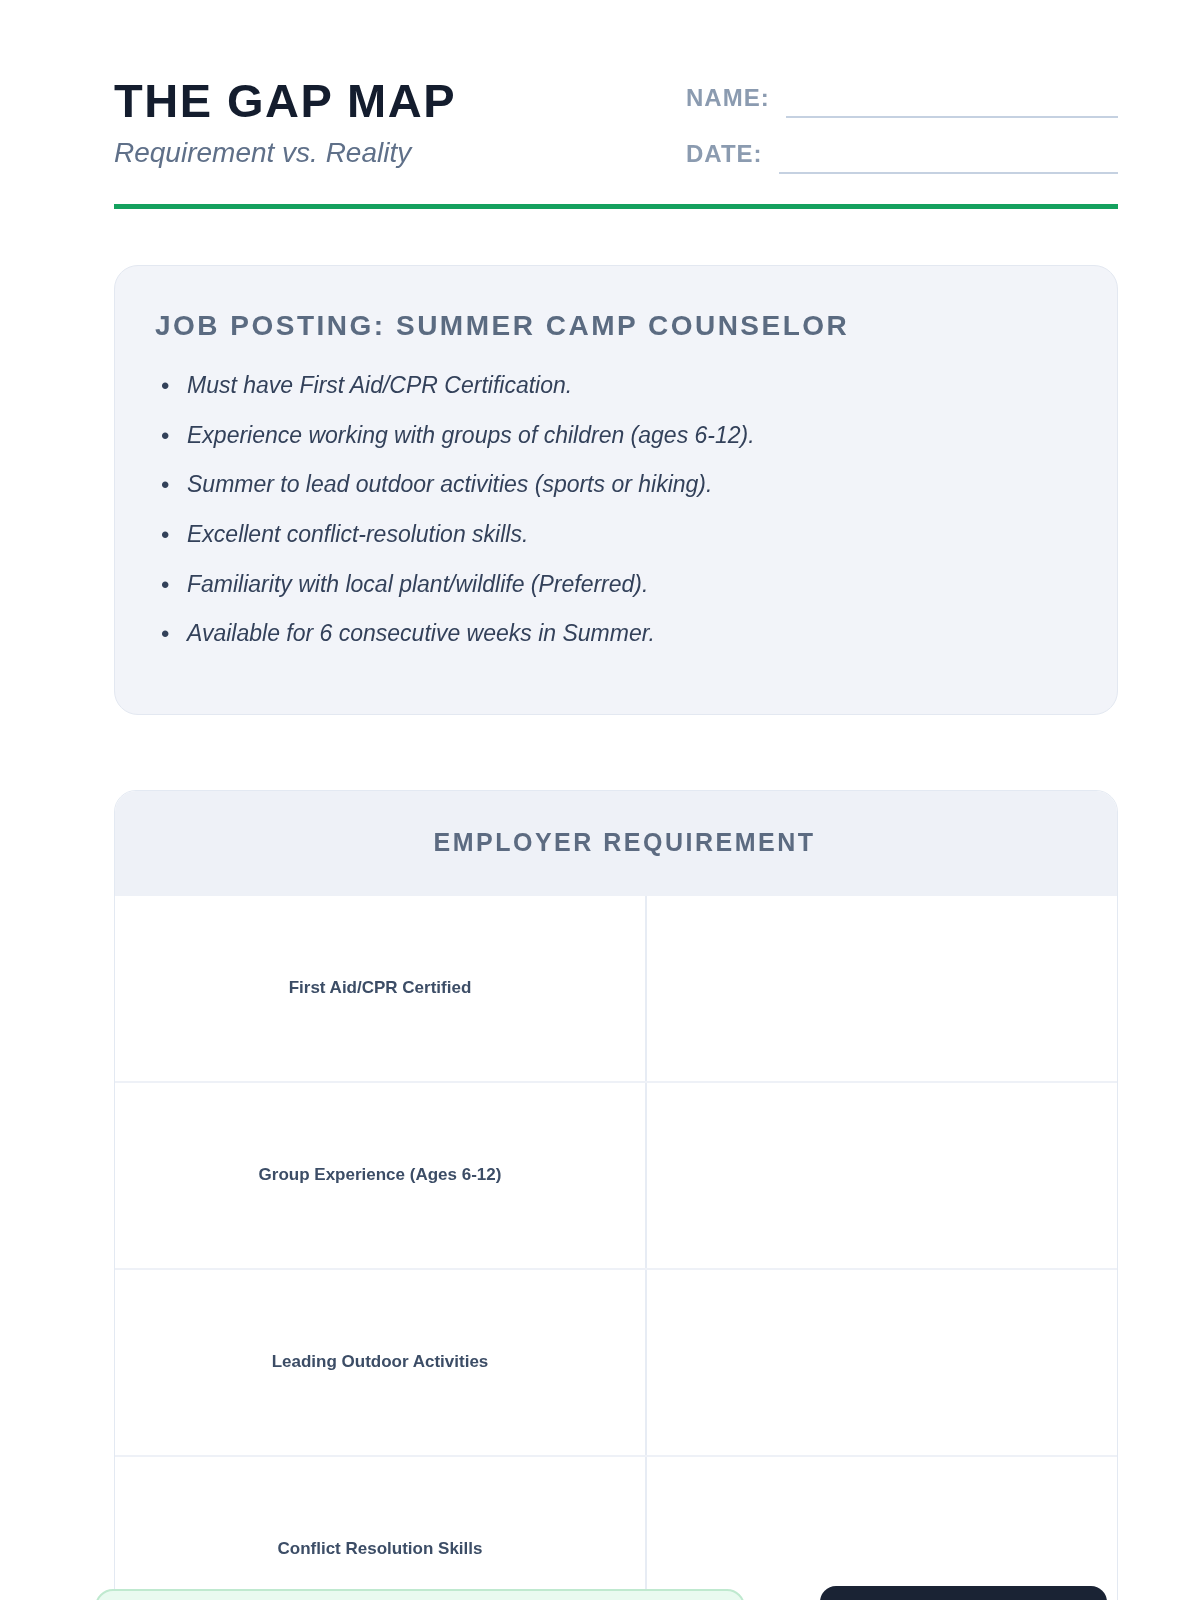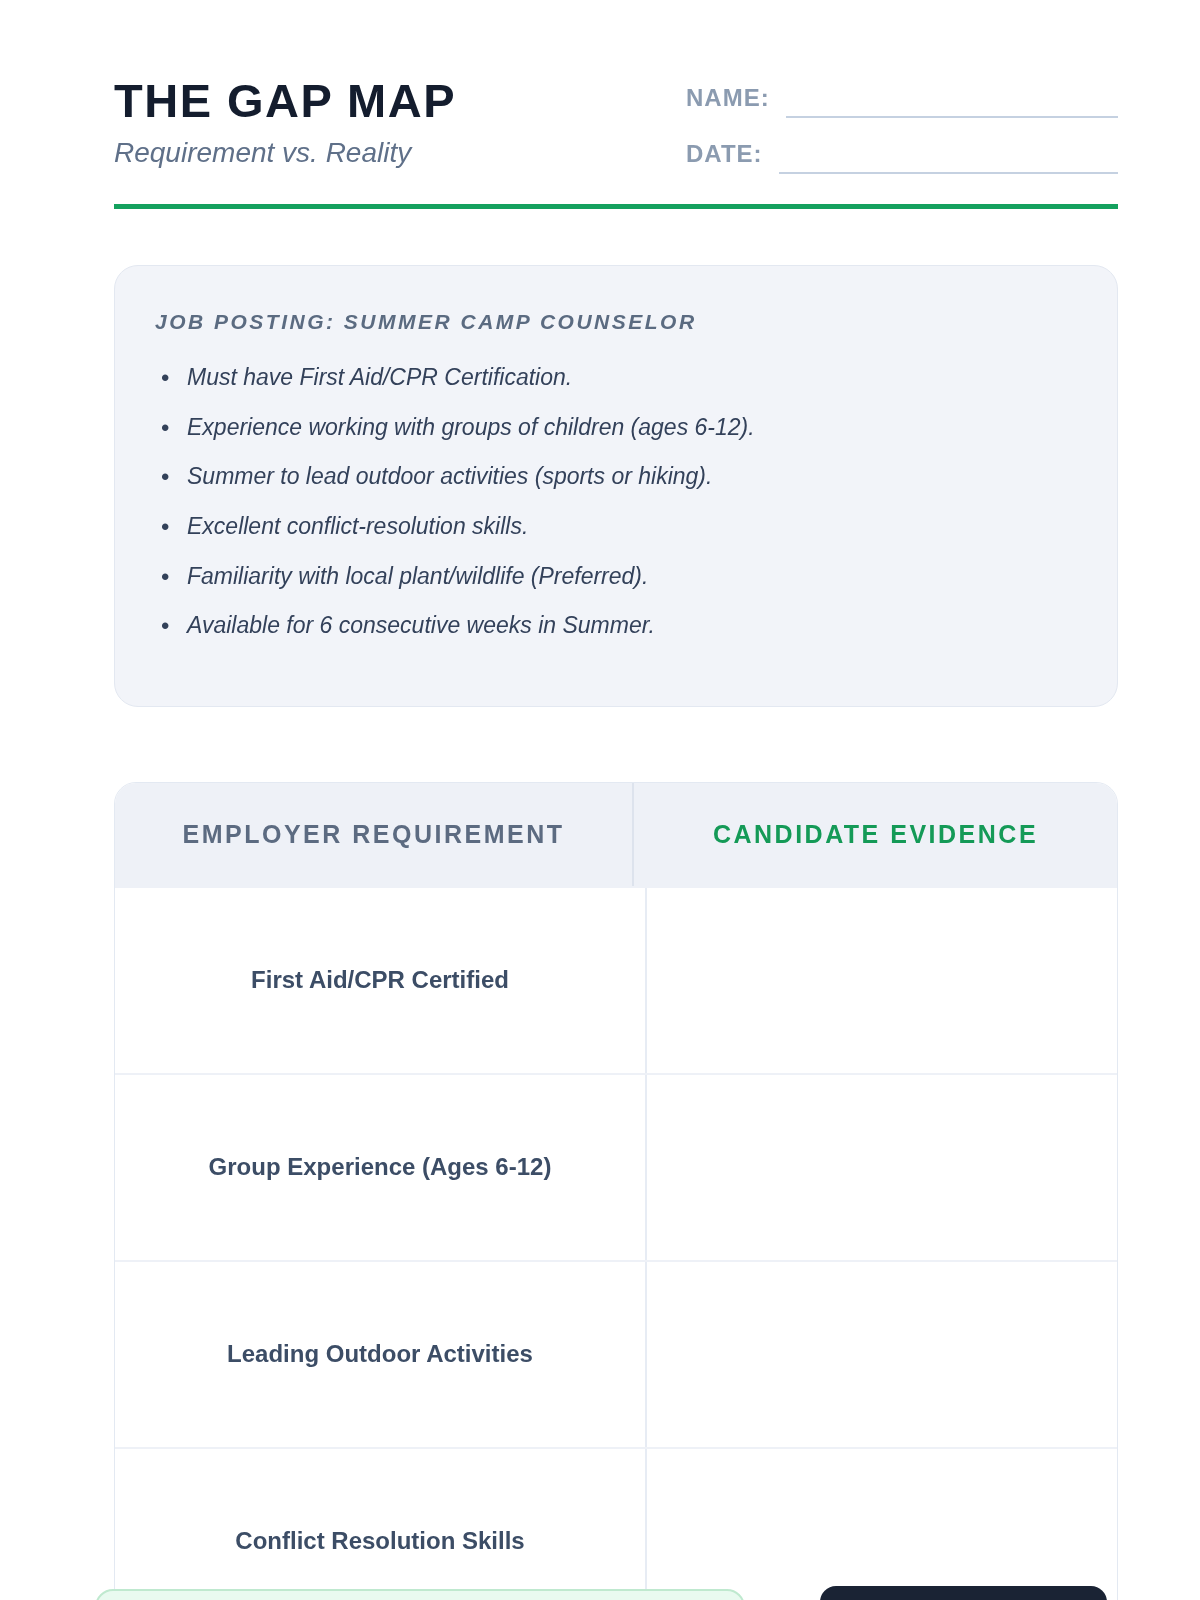--- a/index.html
+++ b/index.html
@@ -31,21 +31,21 @@
 
   
   .accent-divider { margin-top:30px; height:5px; background:#14a15e; }
 
   
   .job-card {
     margin-top:56px; background:#f2f4f9; border:1px solid #e3e8f1;
     border-radius:24px; padding:44px 40px 48px 40px;
   }
   .job-heading {
-    font-size:21px; font-weight:bold; color:#5b6b81; letter-spacing:2.5px;font-style:italic;
+    font-size:28px; font-weight:bold; color:#5b6b81; letter-spacing:2.5px;
   }
   .job-bullets {
     margin-top:26px; display:grid; grid-template-columns:1fr;
     column-gap:40px; row-gap:0;
   }
   .job-bullets ul { list-style:none; }
   .job-bullets li {
     position:relative; padding-left:32px; font-size:23px; font-style:italic;
     color:#33415a; line-height:1.55; margin-bottom:14px;
   }
@@ -63,21 +63,21 @@
   .gap-th {
     flex:1; display:flex; align-items:center; justify-content:center;
     font-size:25px; font-weight:bold; letter-spacing:2.5px;margin-left:17px;
   }
   .gap-th-requirement { color:#5c6b81; }
   .gap-th-evidence { color:#149a57; border-left:2px solid #dde3ed; }
   .gap-row { display:flex; height:187px; border-top:2px solid #eef1f7; }
   .gap-row:first-child { border-top:none; }
   .gap-cell-requirement {
     flex:1; display:flex; align-items:center; justify-content:center;
-    font-size:24px; font-weight:bold; color:#3c4d66; text-align:center;
+    font-size:17px; font-weight:bold; color:#3c4d66; text-align:center;
     padding:0 30px;
   }
   .gap-cell-evidence { flex:1; border-left:2px solid #e7ecf4; }
 
   
   .bottom-card-green {
     position:absolute; left:95px; top:1589px; width:650px; height:50px;
     background:#e9faf0; border:2px solid #bfe9cf; border-radius:18px;
   }
   .bottom-card-dark {
@@ -122,21 +122,20 @@
           <li>Excellent conflict-resolution skills.</li>
           <li>Familiarity with local plant/wildlife (Preferred).</li>
           <li>Available for 6 consecutive weeks in Summer.</li>
         </ul>
       </div>
     </div>
 
     <div class="gap-table">
       <div class="gap-table-header">
         <div class="gap-th gap-th-requirement">EMPLOYER REQUIREMENT</div>
-        <div class="gap-th gap-th-evidence">CANDIDATE EVIDENCE</div>
       </div>
       <div class="gap-row">
         <div class="gap-cell-requirement">First Aid/CPR Certified</div>
         <div class="gap-cell-evidence"></div>
       </div>
       <div class="gap-row">
         <div class="gap-cell-requirement">Group Experience (Ages 6-12)</div>
         <div class="gap-cell-evidence"></div>
       </div>
       <div class="gap-row">

